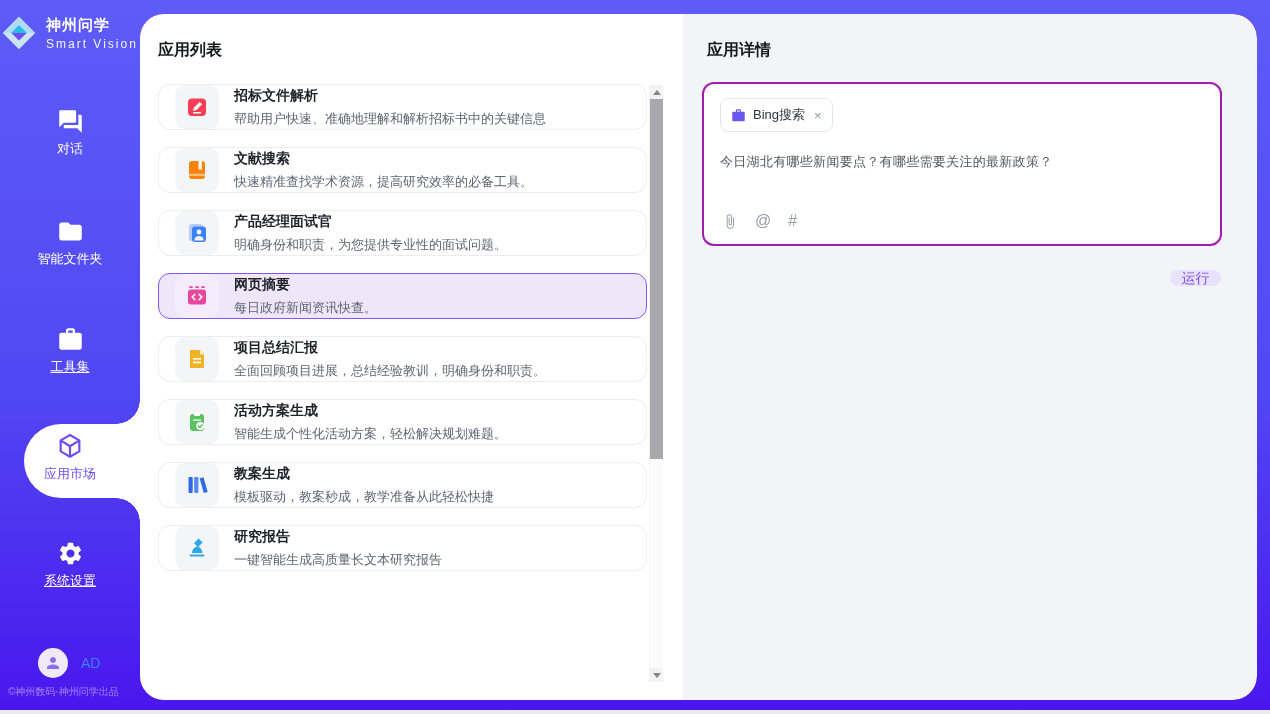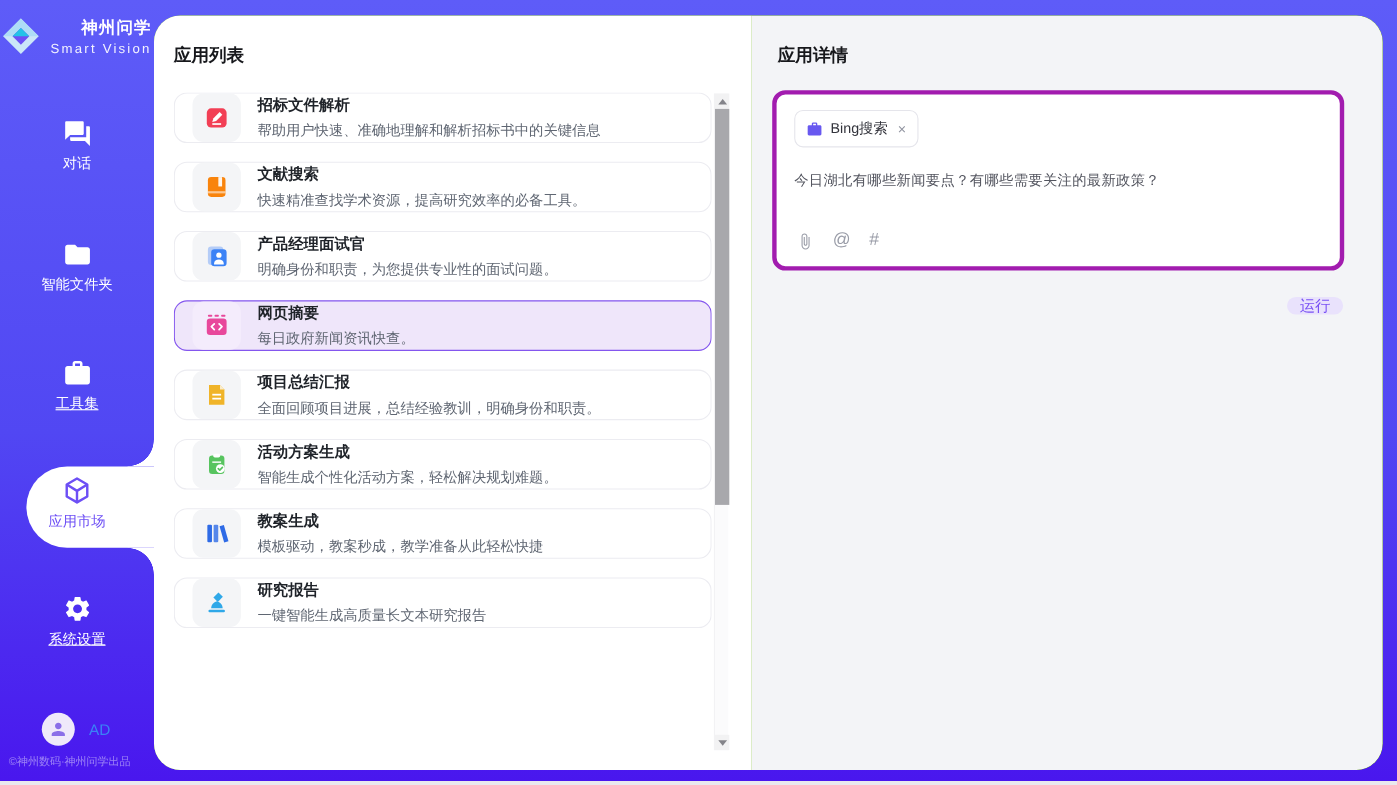--- a/index.html
+++ b/index.html
@@ -6,40 +6,40 @@
   html,body { width:1270px; height:714px; overflow:hidden; }
   body {
     font-family:"Liberation Sans", sans-serif;
     background:linear-gradient(180deg,#5E5CF8 0%, #5147F3 55%, #4916EE 100%);
     position:relative;
   }
   .bottom-edge { position:absolute; left:0; bottom:0; width:1270px; height:4px; background:#E9E9EE; z-index:40; }
 
   
   .sidebar { position:absolute; left:0; top:0; width:140px; height:714px; color:#fff; }
-  .logo { position:absolute; left:0; top:14px; display:flex; align-items:center; gap:8px;text-align:right; }
+  .logo { position:absolute; left:0; top:14px; display:flex; align-items:center; gap:8px; }
   .logo-txt .cn { font-size:15px; font-weight:bold; letter-spacing:1px; }
   .logo-txt .en { font-size:12px; letter-spacing:2px; opacity:.92; margin-top:2px; }
   .nav-item { position:absolute; left:0; width:140px; height:60px; text-align:center; cursor:pointer; z-index:3; }
   .nav-item svg { display:block; margin:0 auto; }
   .nav-label { font-size:13px; margin-top:5px; color:#fff; }
   .nav-label.u { text-decoration:underline; }
   .nav-item.active .nav-label { color:#6D4FF5; }
   .nav-blob { position:absolute; left:24px; top:424px; width:116px; height:74px; background:#fff; border-radius:37px 0 0 37px; z-index:2; }
   .nav-blob::before { content:""; position:absolute; right:0; top:-24px; width:24px; height:24px;
     background:radial-gradient(circle 24px at 0 0, transparent 23.5px, #fff 24px); }
   .nav-blob::after { content:""; position:absolute; right:0; bottom:-24px; width:24px; height:24px;
     background:radial-gradient(circle 24px at 0 100%, transparent 23.5px, #fff 24px); }
   .user-row { position:absolute; left:38px; top:648px; display:flex; align-items:center; gap:13px; cursor:pointer; z-index:3; }
   .avatar { width:30px; height:30px; border-radius:50%; background:#EFE9FA; display:flex; align-items:center; justify-content:center; }
   .user-name { font-size:14px; color:#3b82f6; }
   .copyright { position:absolute; left:8px; top:685px; font-size:10px; color:rgba(255,255,255,.45); white-space:nowrap; z-index:1; }
 
   
-  .card { position:absolute; left:140px; top:14px; width:1117px; height:686px; background:#84cc16; border-radius:24px; overflow:hidden; z-index:1; }
+  .card { position:absolute; left:140px; top:14px; width:1117px; height:686px; background:#a21caf; border-radius:24px; overflow:hidden; z-index:1; }
   .panel-title { font-size:16px; font-weight:bold; color:#17181C; }
 
   .list-panel { position:absolute; left:0; top:0; width:543px; height:686px; background:#fff; }
   .list-panel .panel-title { position:absolute; left:18px; top:26px; }
   .apps { position:absolute; left:18px; top:70px; width:489px; height:616px; overflow:hidden; }
   .app-item { height:46px; margin-bottom:17px; border:1px solid #ECECF1; border-radius:12px; background:#fff;
     display:flex; align-items:center; gap:15px; padding:4px 16px; cursor:pointer; }
   .app-item.selected { background:#EFE6FA; border:1.5px solid #8456EE; }
   .app-tile { width:44px; height:44px; border-radius:10px; background:#F4F5F7; display:flex; align-items:center; justify-content:center; flex:none; }
   .app-item.selected .app-tile { background:#F4ECFC; }
@@ -50,21 +50,21 @@
   .sb { position:absolute; left:509px; top:71px; width:13px; height:597px; background:#FBFBFC; border-left:1px solid #F2F2F4; }
   .sb-btn { position:absolute; left:0; width:13px; height:14px; background:#F2F2F3; display:flex; align-items:center; justify-content:center; cursor:pointer; }
   .sb-btn.up { top:0; } .sb-btn.down { bottom:0; }
   .tri-up { width:0; height:0; border-left:4px solid transparent; border-right:4px solid transparent; border-bottom:5px solid #84848A; }
   .tri-down { width:0; height:0; border-left:4px solid transparent; border-right:4px solid transparent; border-top:5px solid #84848A; }
   .sb-thumb { position:absolute; left:0; top:14px; width:13px; height:360px; background:#A8A8AC; cursor:grab; }
 
   
   .detail-panel { position:absolute; left:543px; top:0; width:574px; height:686px; background:#F3F4F7; border-radius:0 24px 24px 0; }
   .detail-panel .panel-title { position:absolute; left:24px; top:26px; }
-  .detail-card { position:absolute; left:19px; top:68px; width:520px; height:164px; background:#fff; border:4px solid #a21caf; border-radius:12px; padding:14px 16px; cursor:text; }
+  .detail-card { position:absolute; left:19px; top:68px; width:520px; height:164px; background:#fff; border:2px solid #a21caf; border-radius:12px; padding:14px 16px; cursor:text; }
   .tag { display:inline-flex; align-items:center; gap:7px; border:1px solid #E5E5EB; border-radius:8px; padding:7px 10px; background:#fff; cursor:default; }
   .tag-label { font-size:13px; color:#33343C; }
   .tag-x { font-size:13px; color:#9194A0; margin-left:2px; cursor:pointer; }
   .query { margin-top:21px; font-size:13px; color:#53555F; letter-spacing:.3px; }
   .prompt-icons { position:absolute; left:18px; bottom:14px; display:flex; align-items:center; gap:17px; }
   .prompt-icons .glyph { font-size:16px; color:#9A9DA8; cursor:pointer; }
   .run-btn { position:absolute; top:256px; right:36px; width:51px; height:16px; background:#E9E2FC; color:#7A52F4;
     font-size:14px; border:none; border-radius:8px; cursor:pointer; font-family:inherit; }
 </style>
 </head>

